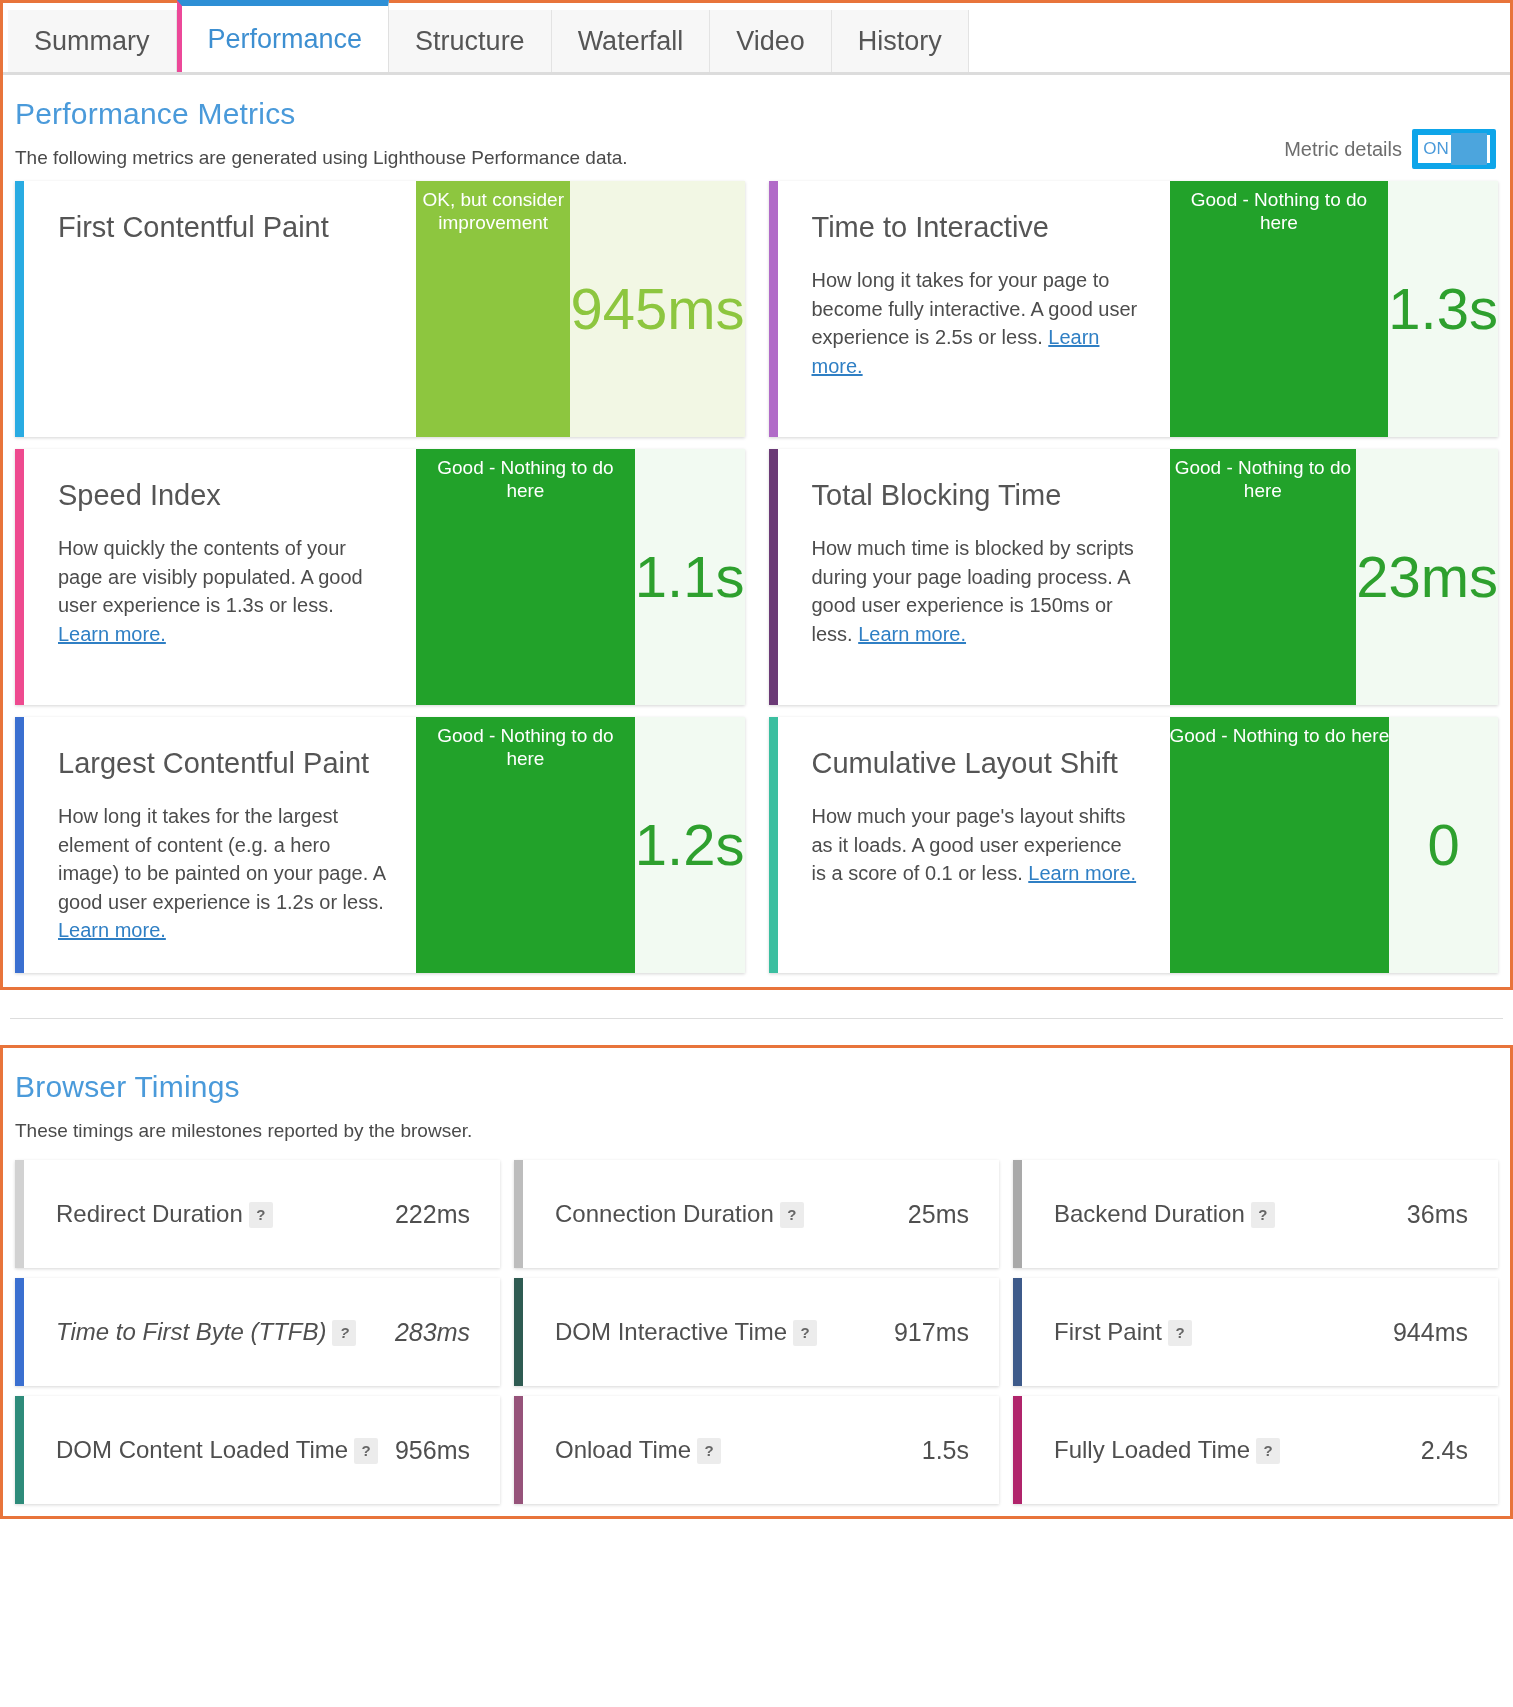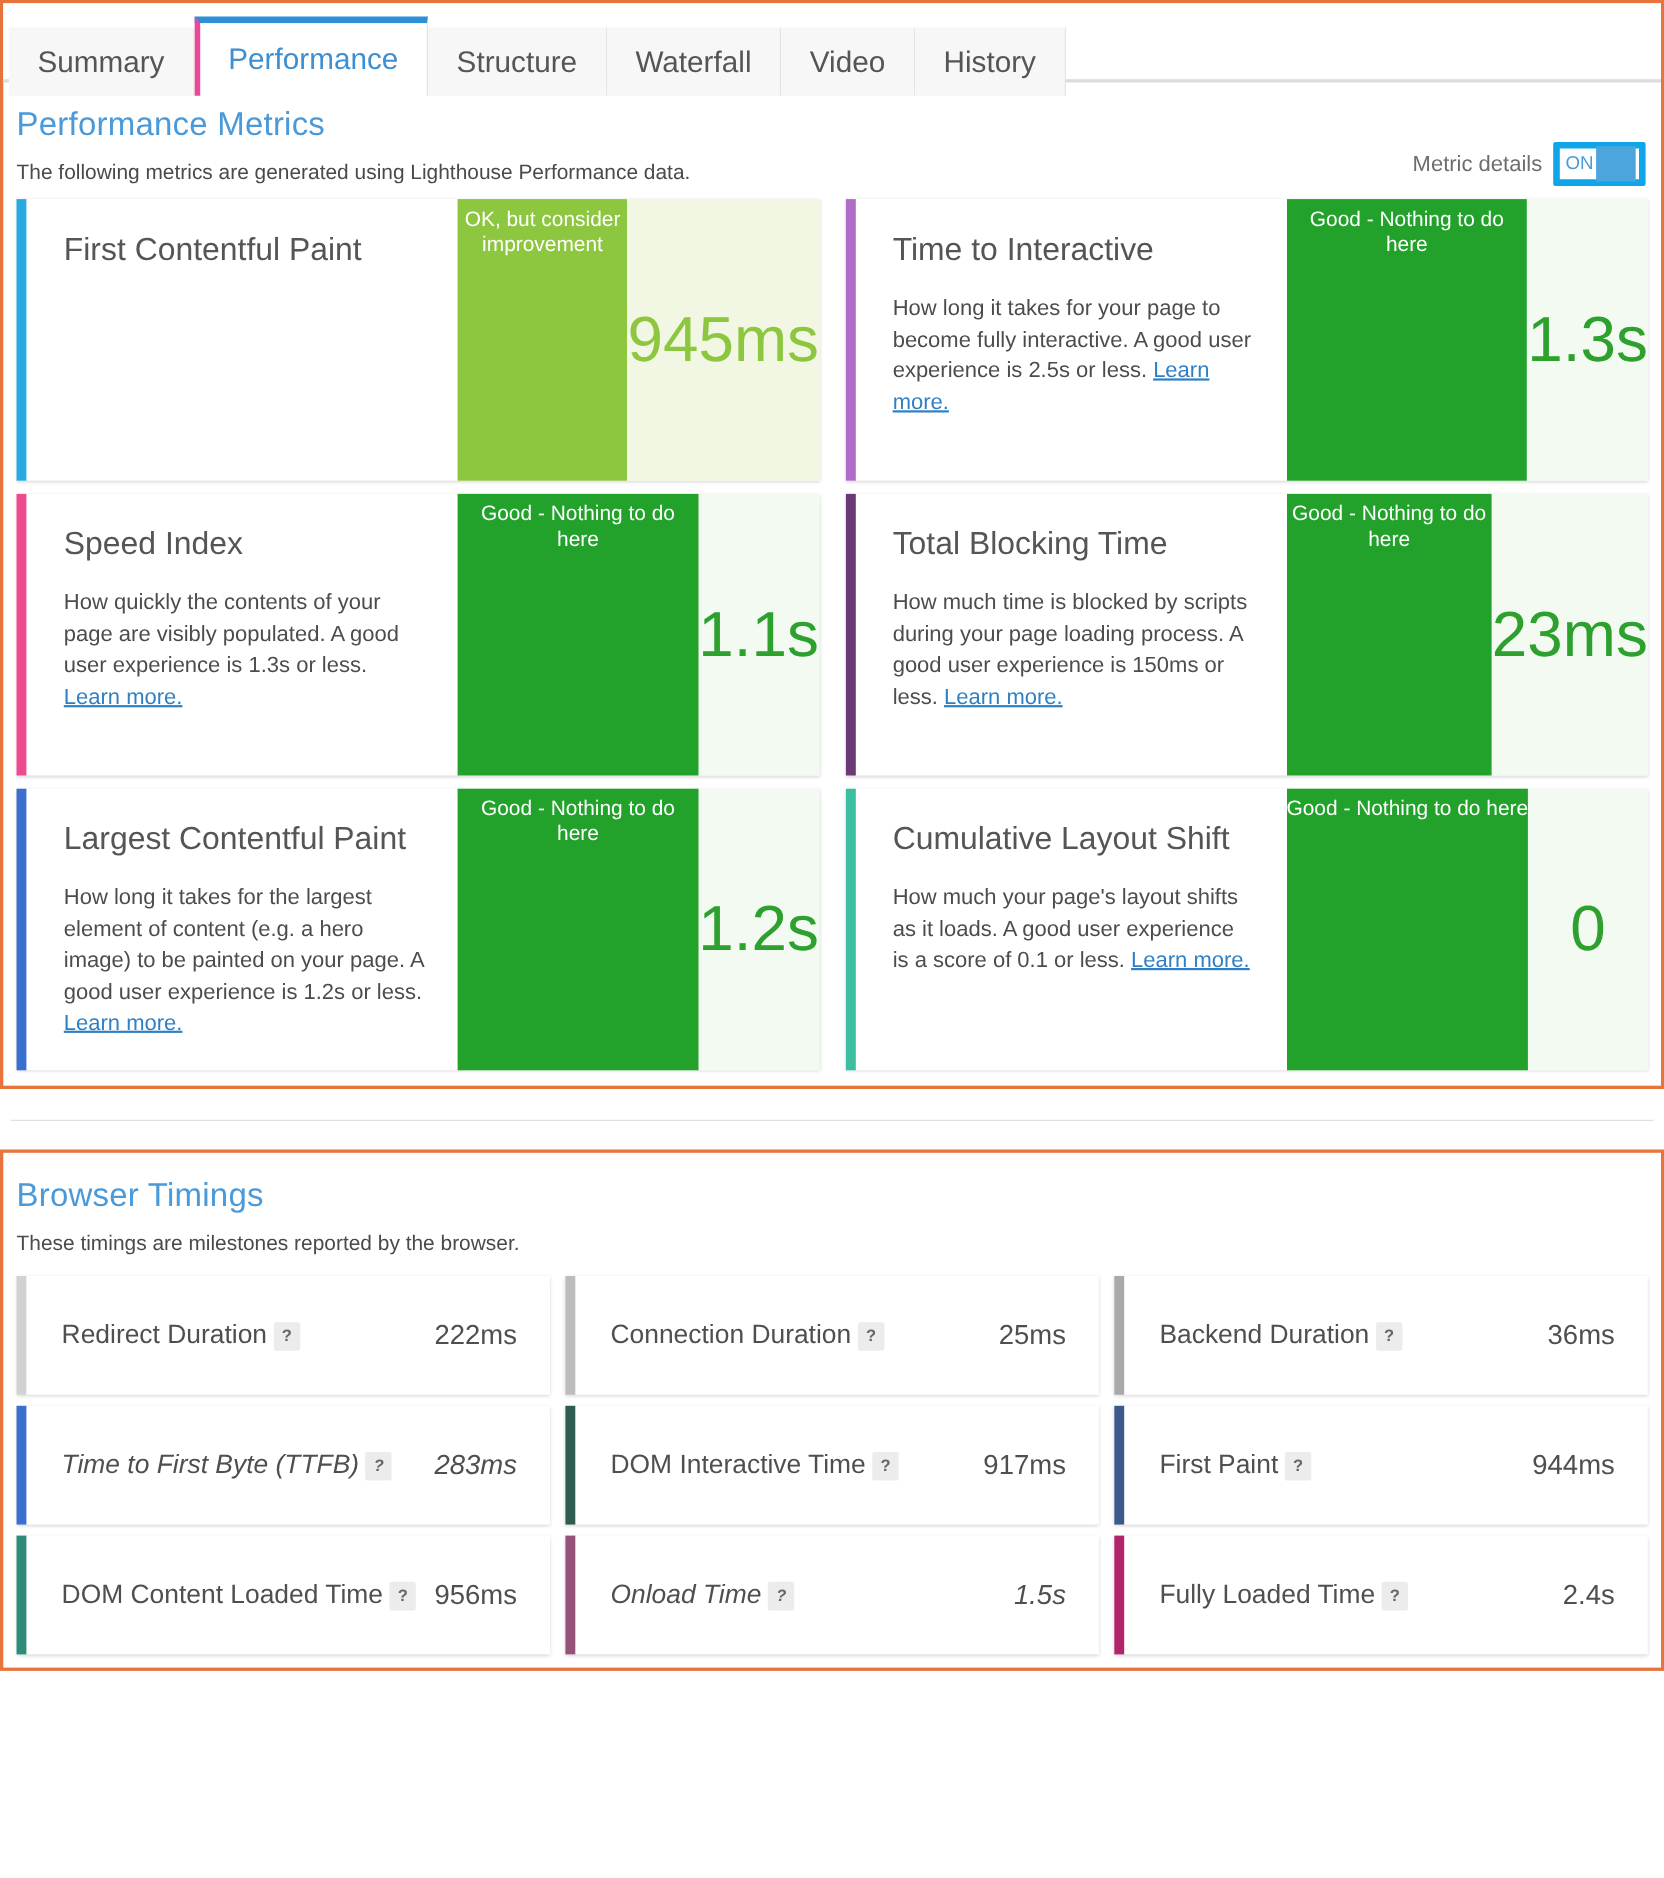--- a/index.html
+++ b/index.html
@@ -30,21 +30,21 @@
     height: 62px;
     display: flex;
     align-items: center;
     justify-content: center;
     padding: 0 26px;
     font-size: 27px;
     color: #555555;
     background: #f7f7f7;
     border-right: 1px solid #e3e3e3;
     position: relative;
-    top: 15px;
+    top: 0;
     cursor: pointer;
     white-space: nowrap;
   }
   .tab.active {
     background: #ffffff;
     color: #3d8fd1;
     border-top: 6px solid #2d8fd5;
     border-left: 5px solid #ec4899;
     border-right: 1px solid #e0e0e0;
     height: 72px;
@@ -338,21 +338,21 @@
         <div class="timing-value">917ms</div>
       </div>
       <div class="timing-card" style="border-left-color: rgb(61, 90, 138);">
         <div class="timing-label"><span>First Paint</span><span class="help-badge">?</span></div>
         <div class="timing-value">944ms</div>
       </div>
       <div class="timing-card" style="border-left-color: rgb(46, 139, 122);">
         <div class="timing-label"><span>DOM Content Loaded Time</span><span class="help-badge">?</span></div>
         <div class="timing-value">956ms</div>
       </div>
-      <div class="timing-card" style="border-left-color: rgb(150, 83, 122); font-style: italic;">
+      <div class="timing-card" style="border-left-color: rgb(150, 83, 122);">
         <div class="timing-label"><span>Onload Time</span><span class="help-badge">?</span></div>
         <div class="timing-value">1.5s</div>
       </div>
       <div class="timing-card" style="border-left-color: rgb(176, 36, 107);">
         <div class="timing-label"><span>Fully Loaded Time</span><span class="help-badge">?</span></div>
         <div class="timing-value">2.4s</div>
       </div>
     </div>
 </div>
 

